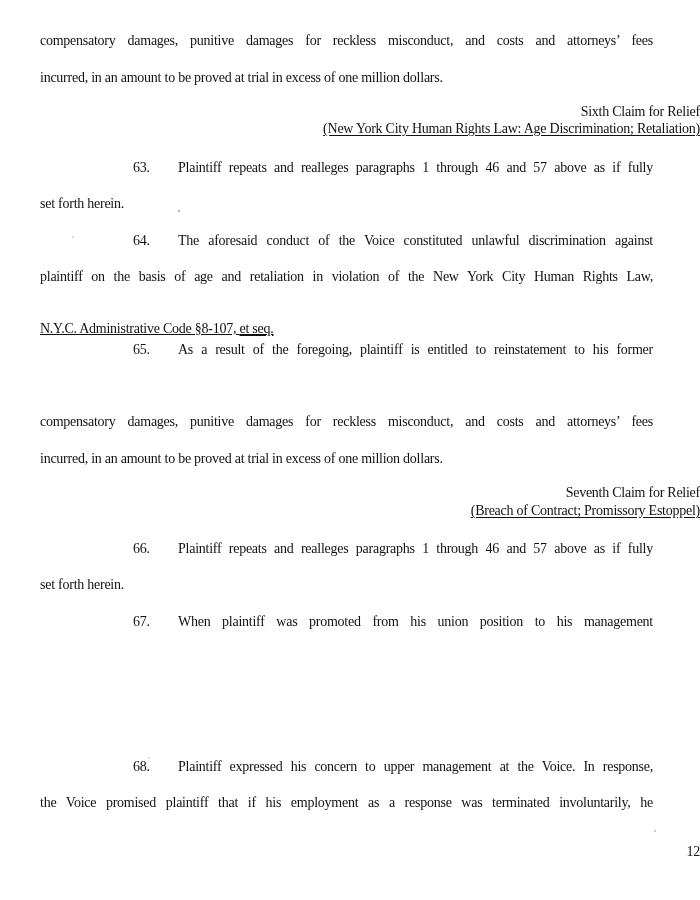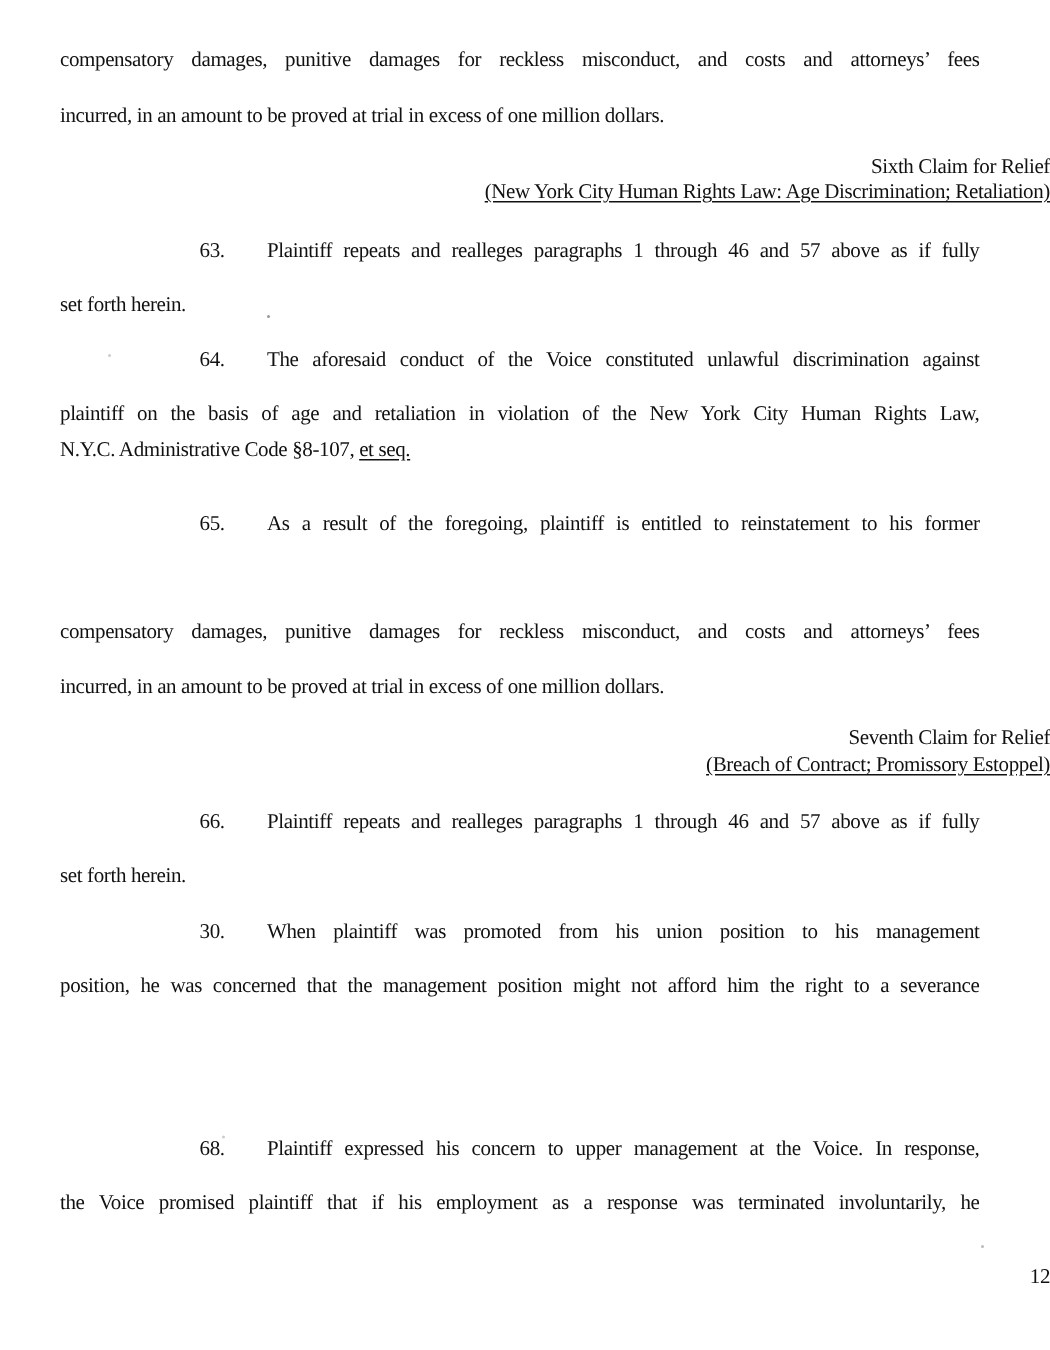--- a/index.html
+++ b/index.html
@@ -37,21 +37,21 @@
     <span class="num">63.</span>
     <span class="after-num" style="width:475px; text-align:justify; text-align-last:justify; display:block;">Plaintiff repeats and realleges paragraphs 1 through 46 and 57 above as if fully</span>
   </div>
   <div class="ln" style="top:195px;">set forth herein.</div>
 
   <div class="ln" style="top:232px; left:0; width:700px;">
     <span class="num">64.</span>
     <span class="after-num" style="width:475px; text-align:justify; text-align-last:justify; display:block;">The aforesaid conduct of the Voice constituted unlawful discrimination against</span>
   </div>
   <div class="ln just" style="top:268px;">plaintiff on the basis of age and retaliation in violation of the New York City Human Rights Law,</div>
-  <div class="ln" style="top:292px;">
+  <div class="ln" style="top:320px;text-decoration:underline;">
     <span>N.Y.C. Administrative Code §8-107, </span><span class="u">et seq.</span>
   </div>
 
   <div class="ln" style="top:341px; left:0; width:700px;">
     <span class="num">65.</span>
     <span class="after-num" style="width:475px; text-align:justify; text-align-last:justify; display:block;">As a result of the foregoing, plaintiff is entitled to reinstatement to his former</span>
   </div>
   <div class="ln just" style="top:413px;">compensatory damages, punitive damages for reckless misconduct, and costs and attorneys’ fees</div>
   <div class="ln" style="top:450px;">incurred, in an amount to be proved at trial in excess of one million dollars.</div>
 
@@ -60,24 +60,23 @@
     <span class="u">(Breach of Contract; Promissory Estoppel)</span>
   </div>
 
   <div class="ln" style="top:540px; left:0; width:700px;">
     <span class="num">66.</span>
     <span class="after-num" style="width:475px; text-align:justify; text-align-last:justify; display:block;">Plaintiff repeats and realleges paragraphs 1 through 46 and 57 above as if fully</span>
   </div>
   <div class="ln" style="top:576px;">set forth herein.</div>
 
   <div class="ln" style="top:613px; left:0; width:700px;">
-    <span class="num">30.</span>
+    <span class="num">67.</span>
     <span class="after-num" style="width:475px; text-align:justify; text-align-last:justify; display:block;">When plaintiff was promoted from his union position to his management</span>
   </div>
-  <div class="ln just" style="top:649px;">position, he was concerned that the management position might not afford him the right to a severance</div>
 
   <div class="ln" style="top:758px; left:0; width:700px;">
     <span class="num">68.</span>
     <span class="after-num" style="width:475px; text-align:justify; text-align-last:justify; display:block;">Plaintiff expressed his concern to upper management at the Voice. In response,</span>
   </div>
   <div class="ln just" style="top:794px;">the Voice promised plaintiff that if his employment as a response was terminated involuntarily, he</div>
 
   <div class="ln center" style="top:843px;">12</div>
 
   <span class="speck" style="left:178px; top:210px;"></span>

